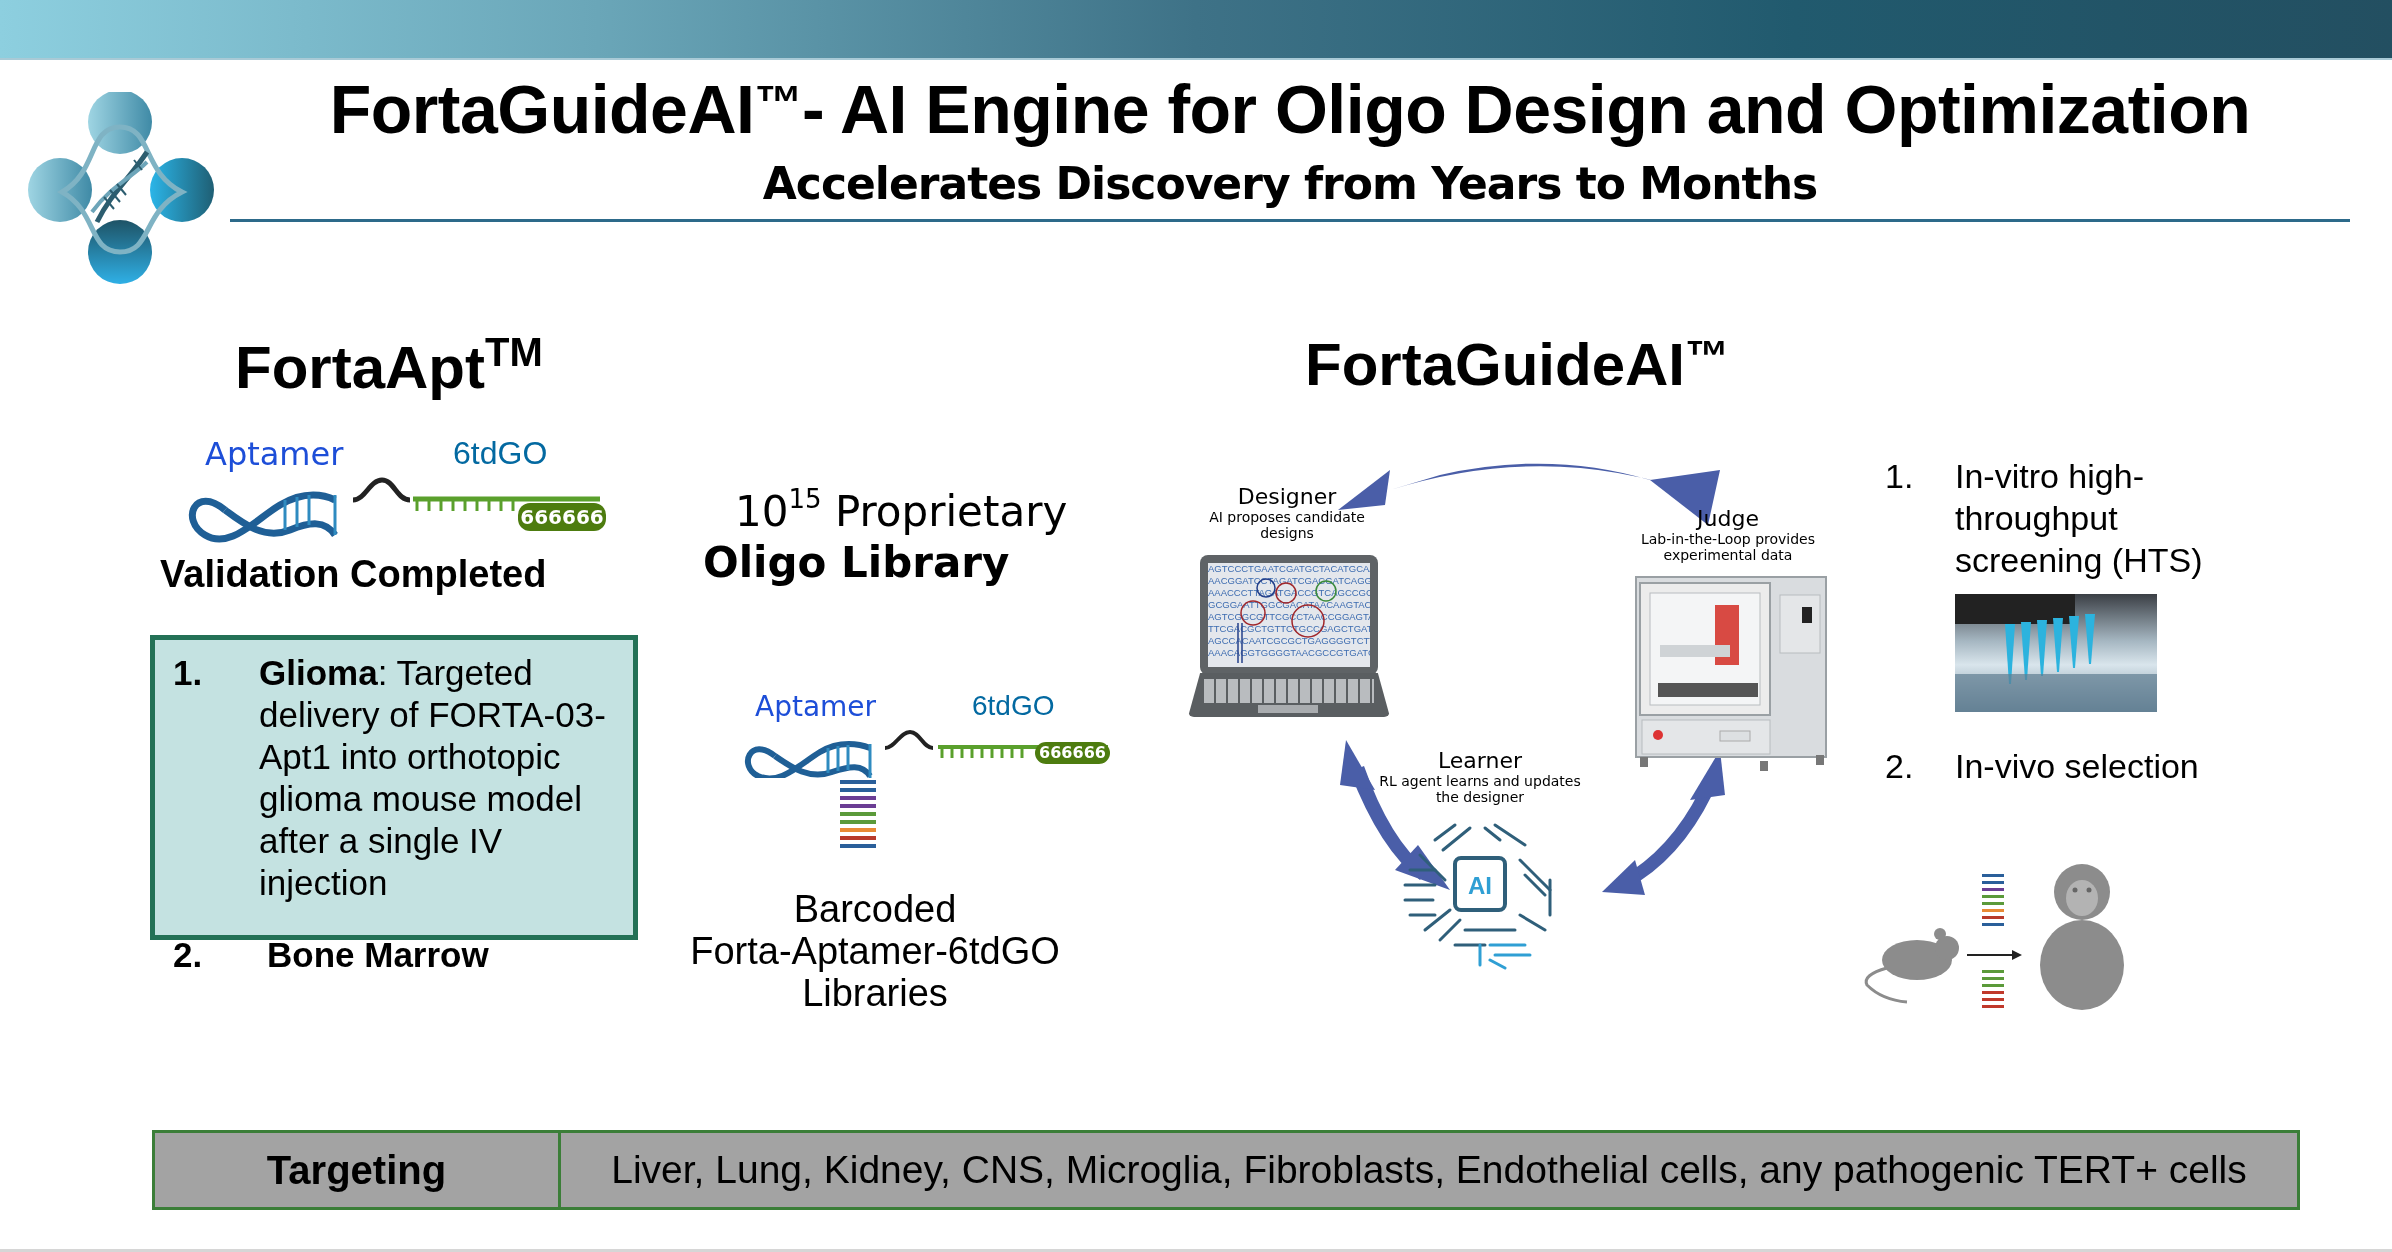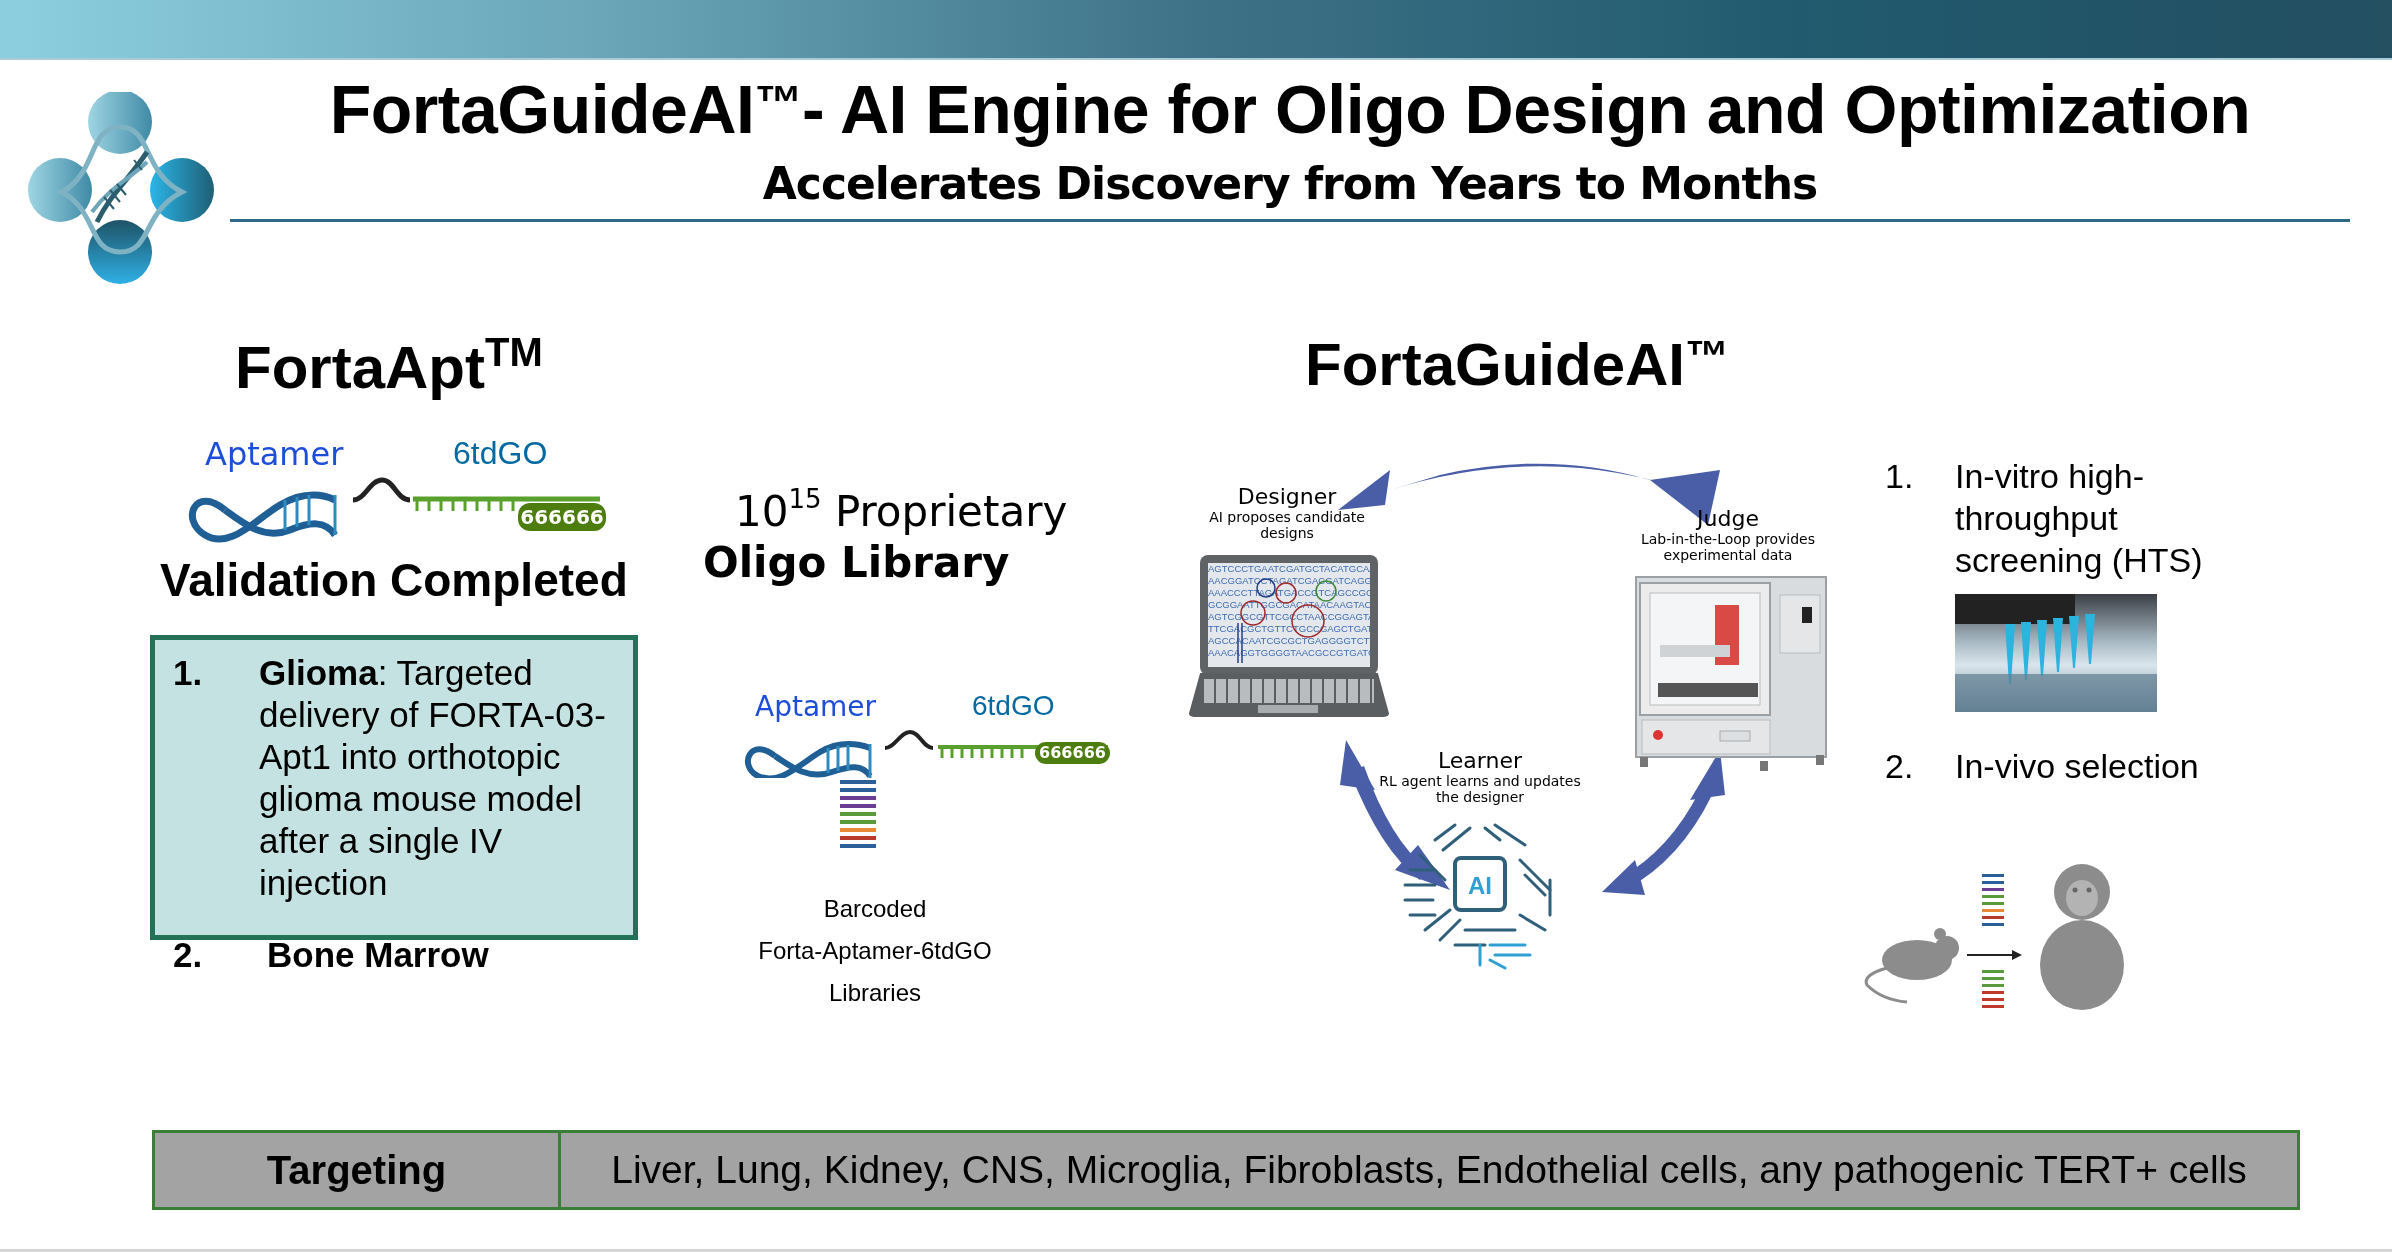--- a/index.html
+++ b/index.html
@@ -16,34 +16,34 @@
   .title { left: 230px; width: 2120px; top: 70px; text-align: center;
     font-size: 68px; font-weight: bold; letter-spacing: -0.5px; white-space: nowrap; }
   .title .tm { font-size: 48px; vertical-align: 14px; }
   .subtitle { left: 230px; width: 2120px; top: 158px; text-align: center;
     font-size: 44px; font-weight: bold; font-family: "DejaVu Sans", sans-serif; letter-spacing: -1px; }
   .rule { left: 230px; top: 219px; width: 2120px; height: 3px; background: #2d6a8a; }
 
   .h-section { font-size: 60px; font-weight: bold; white-space: nowrap; margin-top: 8px; }
   .h-section sup { font-size: 40px; vertical-align: 22px; }
 
-  .validation { left: 160px; top: 553px; font-size: 46px; font-weight: bold; }
+  .validation { left: 160px; top: 553px; font-size: 38px; font-weight: bold; }
 
   .glioma-box { left: 150px; top: 635px; width: 488px; height: 305px;
     background: #c4e2e1; border: 5px solid #237156; padding: 12px 18px; }
   .glioma-box .item { display: flex; font-size: 35px; line-height: 42px; }
   .glioma-box .num { width: 86px; flex: none; font-weight: bold; }
   .glioma-box .txt b { font-weight: bold; }
   .glioma-box .item2 { margin-top: 30px; }
 
   .lib-line1 { left: 735px; top: 484px; font-size: 42px; font-family: "DejaVu Sans", sans-serif; }
   .lib-line1 sup { font-size: 26px; vertical-align: 18px; }
   .lib-line2 { left: 703px; top: 538px; font-size: 42px; font-weight: bold; font-family: "DejaVu Sans", sans-serif; }
 
-  .barcoded { left: 680px; width: 390px; top: 888px; text-align: center; font-size: 24px; line-height: 42px; }
+  .barcoded { left: 680px; width: 390px; top: 888px; text-align: center; font-size: 38px; line-height: 42px; }
 
   .apt-label { font-family: "DejaVu Sans", sans-serif; color: #1d4ed8; }
   .go-label { font-family: Liberation Sans, sans-serif; color: #0369a1; }
   .badge-666 { background: #4d7c0f; color: #fff; font-weight: bold; font-family: "DejaVu Sans", sans-serif;
     border-radius: 12px; text-align: center; }
 
   .cycle-label { font-family: "DejaVu Sans", sans-serif; text-align: center; }
   .cycle-label .t { font-size: 22px; }
   .cycle-label .s { font-size: 14px; line-height: 16px; }
 

